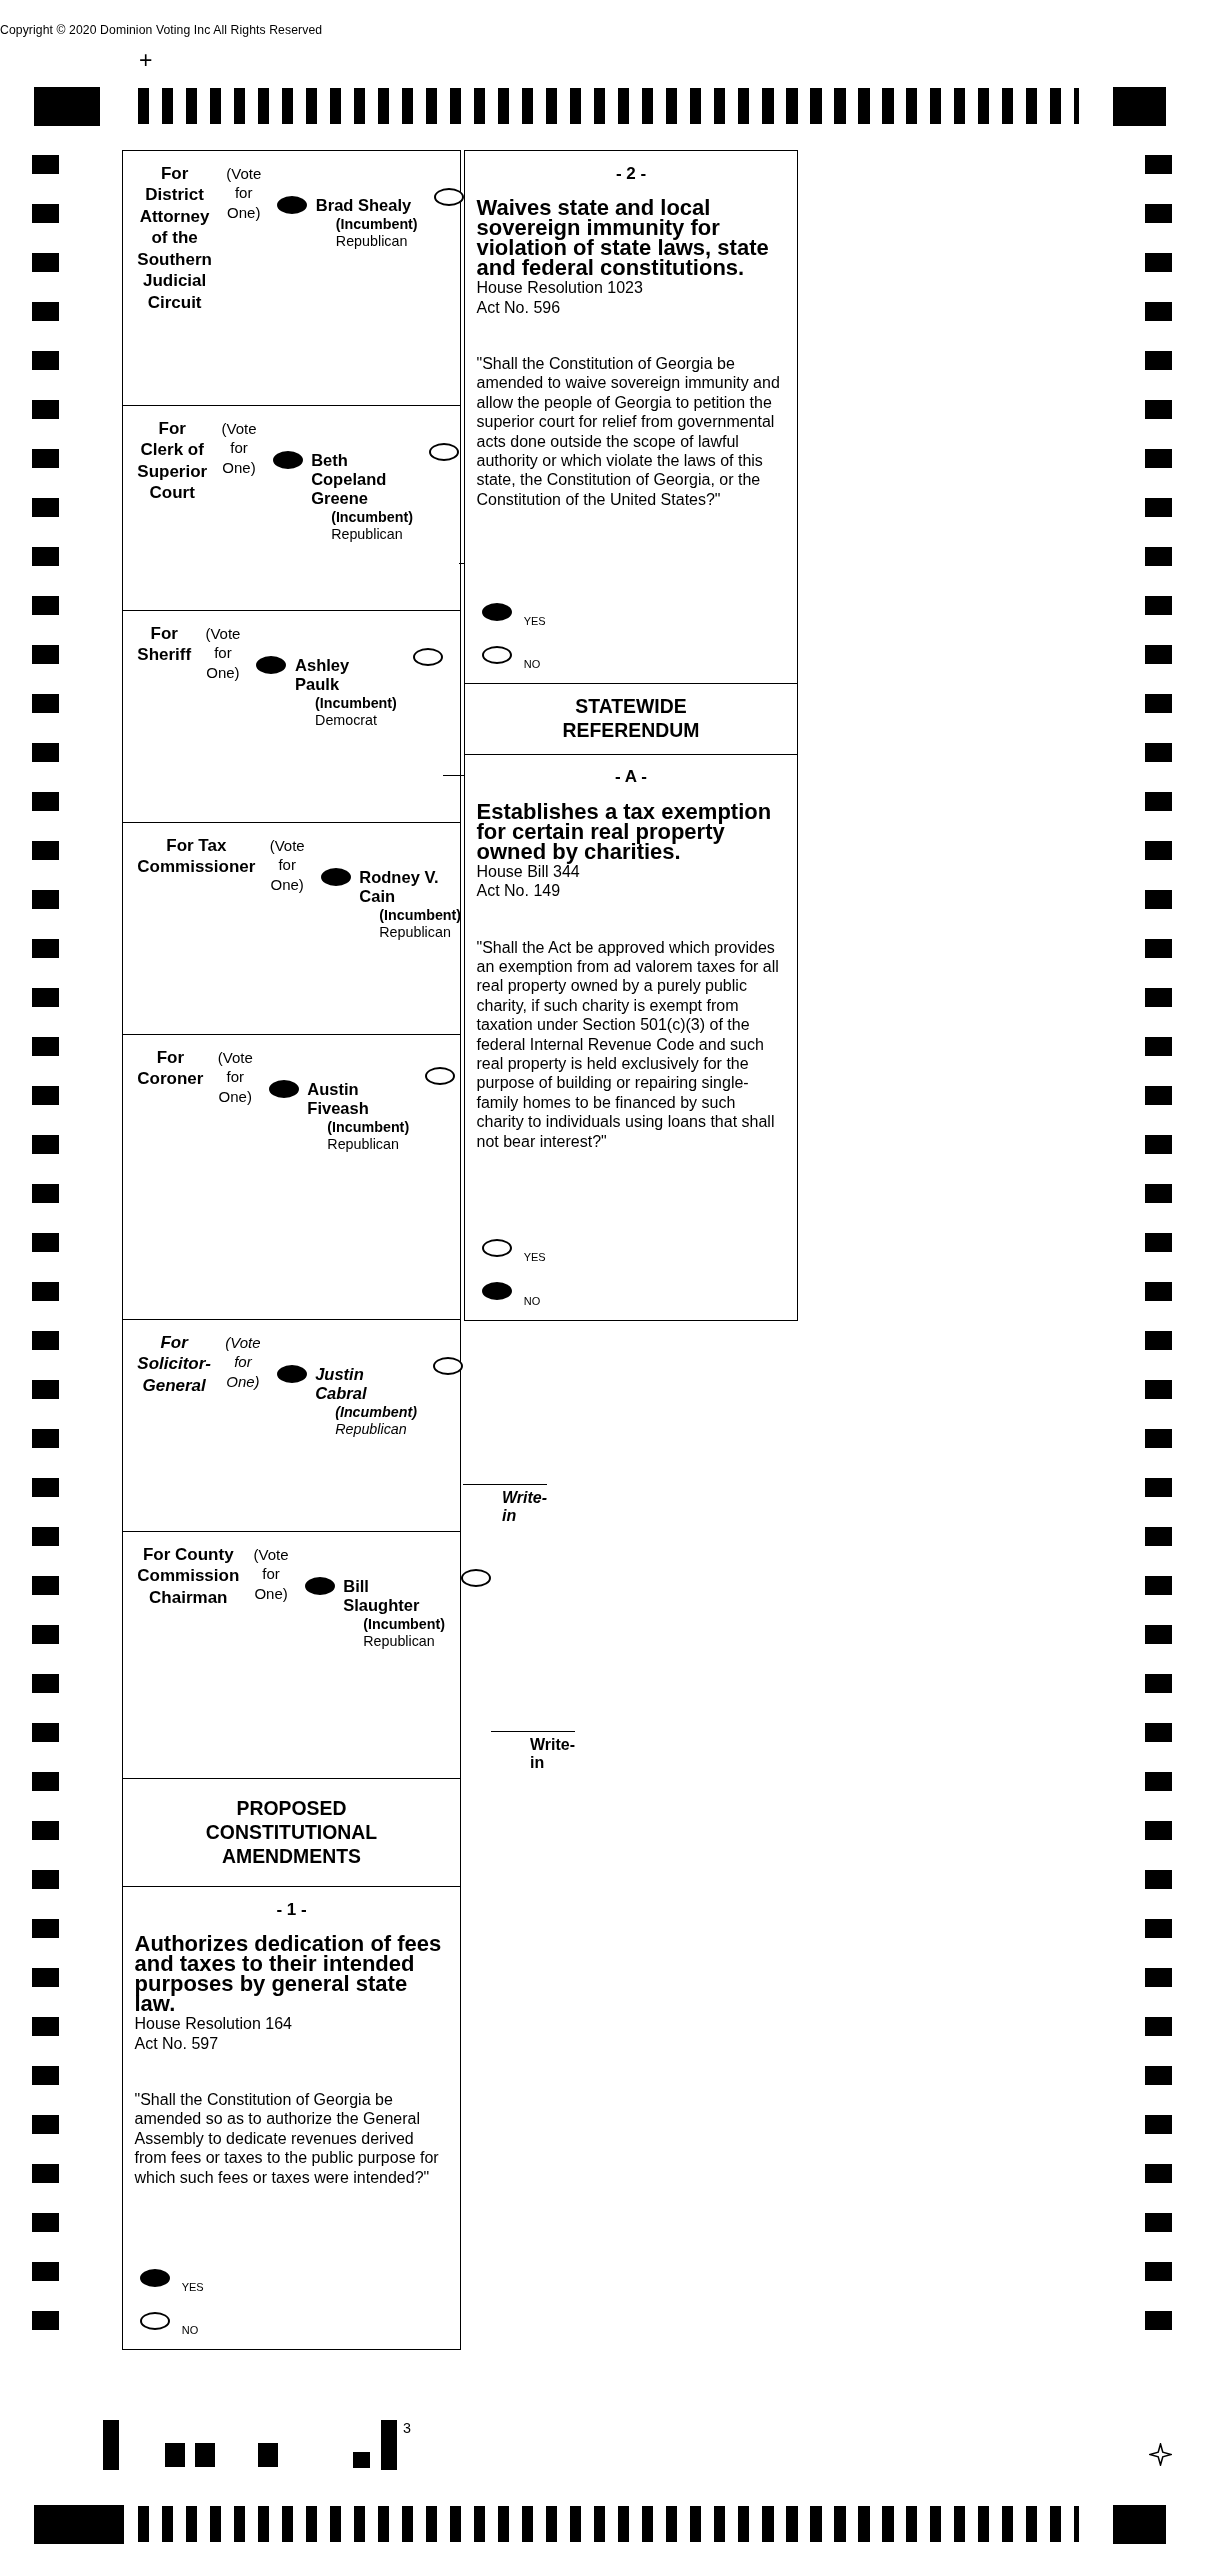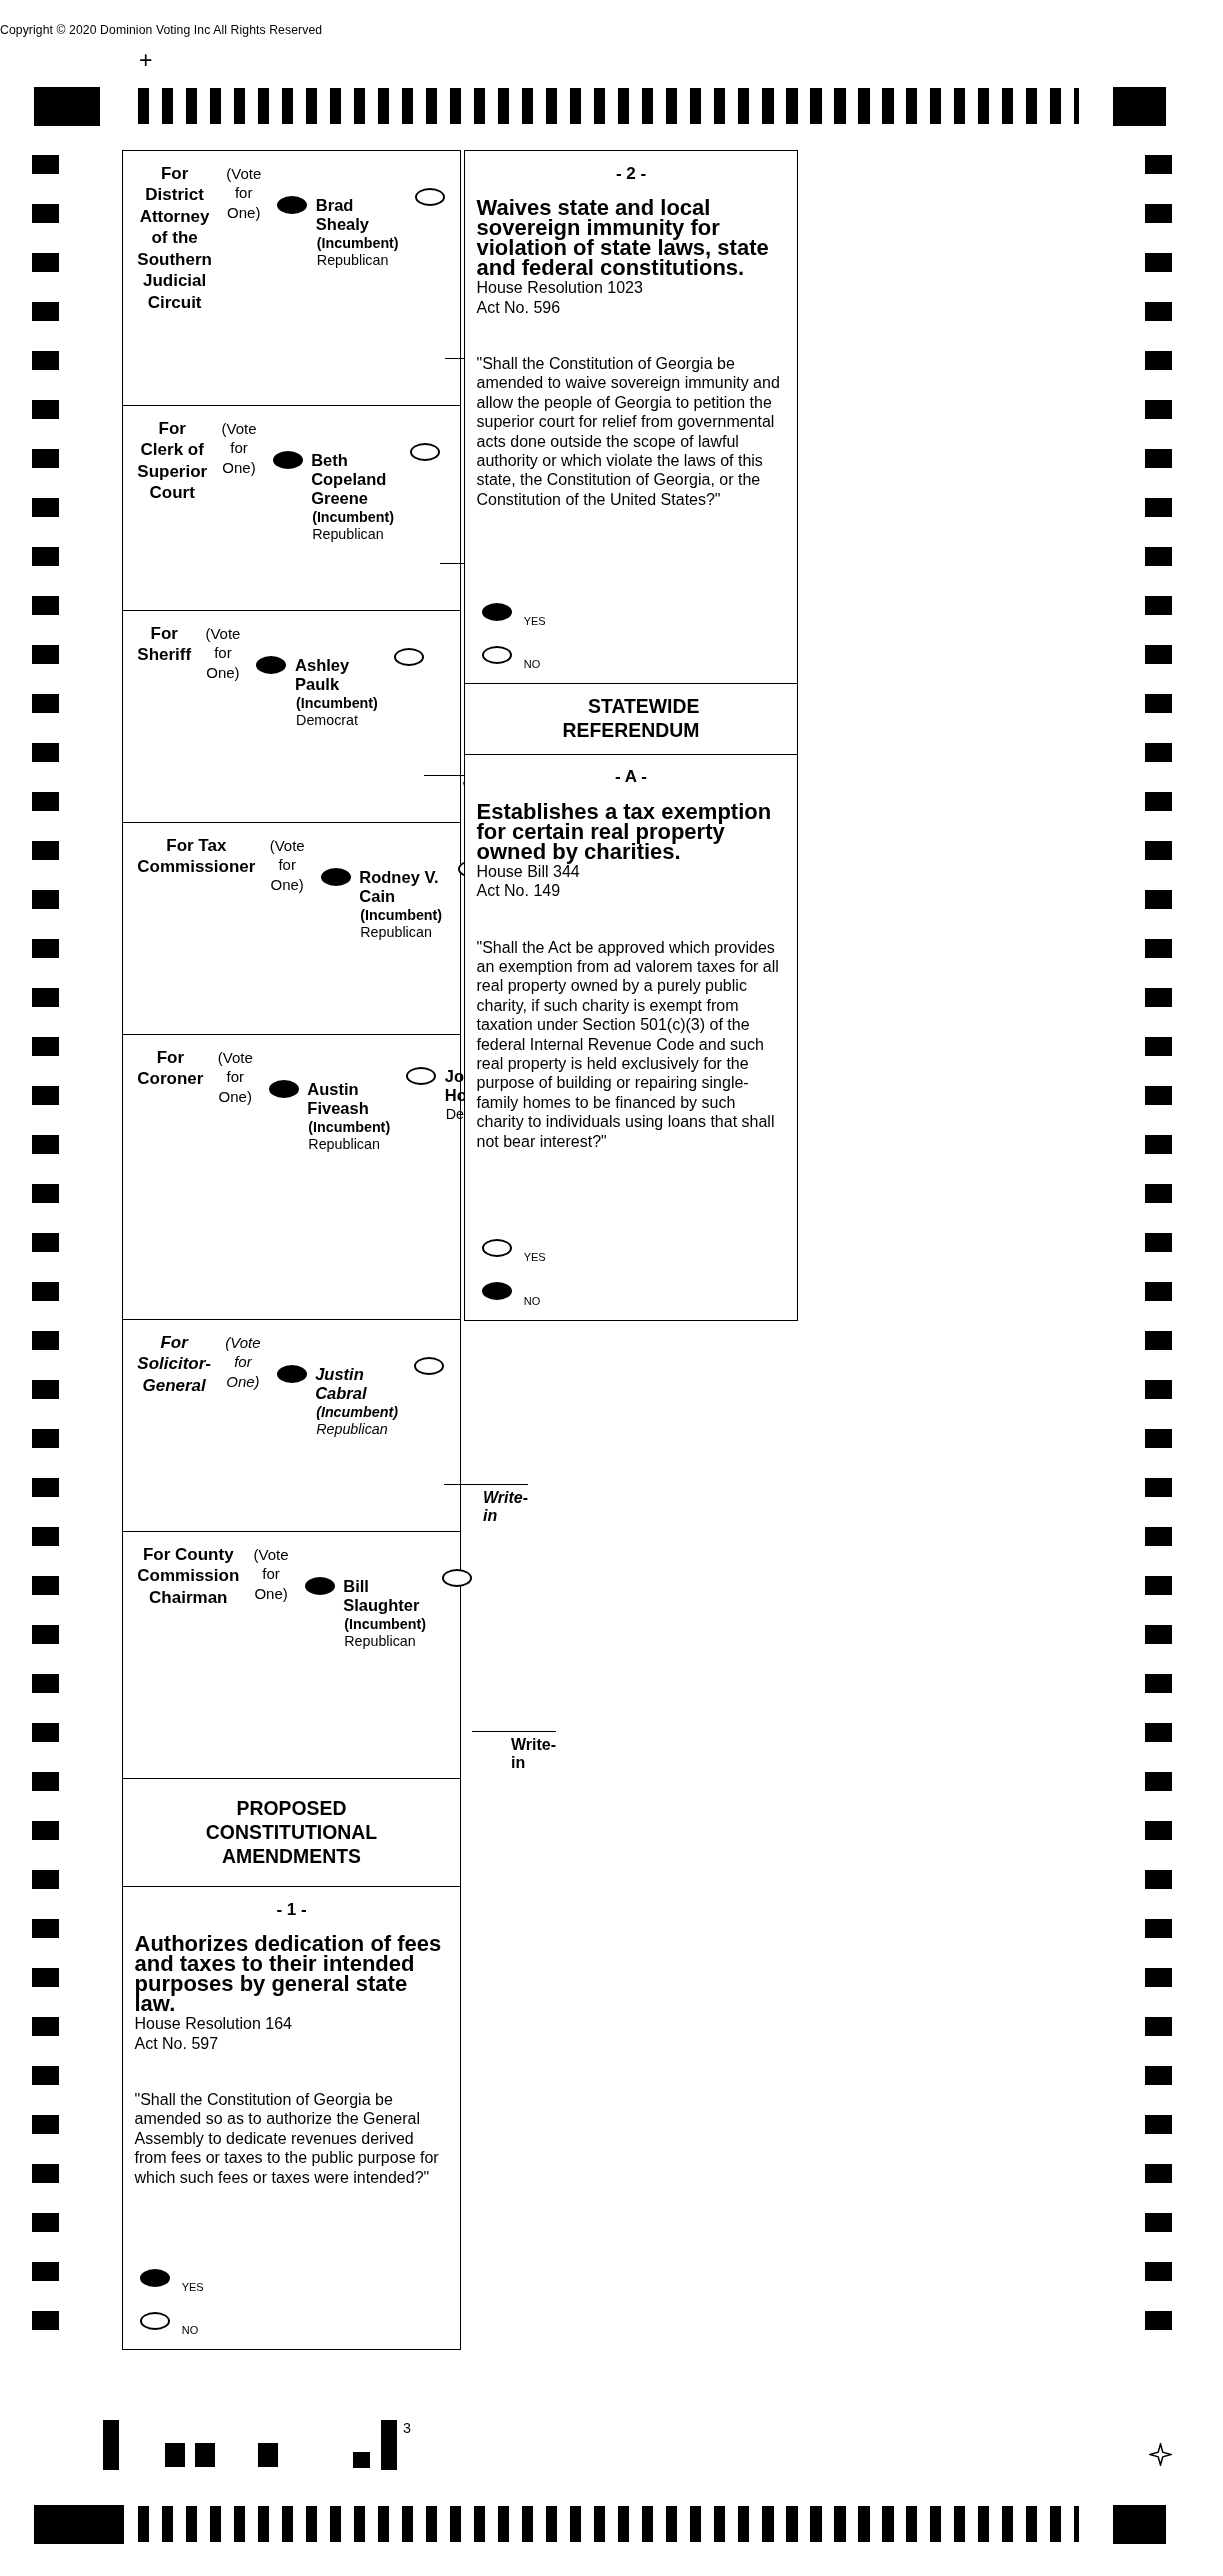--- a/index.html
+++ b/index.html
@@ -42,21 +42,21 @@
     white-space:pre-line; padding:0 14.3px; }
   .c-votefor { font-size:15px; line-height:19.4px; text-align:center; margin-top:1.4px; }
   .cand { display:flex; align-items:flex-start; margin-left:16px; }
   .first-cand { margin-top:33px; }
   .next-cand { margin-top:20px; }
   .oval { flex:0 0 auto; width:30px; height:18px; border:2.2px solid #000;
     border-radius:50%; background:#fff; margin-top:0.7px; }
   .oval.filled { background:#000; border-color:#000; }
   .cand-text { margin-left:8.6px; }
   .cand-name { font-weight:700; font-size:16.5px; line-height:19.4px; }
-  .cand-detail { font-size:14.3px; line-height:17px; margin-left:1px; margin-top:0.7px; }
+  .cand-detail { font-size:14.3px; line-height:17px; margin-left:20px; margin-top:0.7px; }
   .inc { font-weight:700; }
   .empty-oval-row { margin-top:24.4px; margin-bottom:16px; }
   .writein { border-top:1.4px solid #000; margin-top:auto; padding:3.6px 0 6.5px 39px; }
   .writein-label { font-weight:700; font-size:16px; }
 
   
   .section-header { display:flex; align-items:center; justify-content:center;
     font-weight:700; font-size:19.4px; line-height:24px; text-align:center;
     white-space:pre-line; padding:10px 0 11.5px; }
 
@@ -67,21 +67,21 @@
   .m-refs { font-size:16px; line-height:19.4px; }
   .m-question { margin-top:37px; font-size:16px; line-height:19.4px; }
   .choices { margin-top:auto; padding-top:32px; }
   .choice { display:flex; align-items:center; margin-left:5.7px; }
   .choice + .choice { margin-top:12.2px; }
   .choice-label { margin-left:11.5px; font-size:11px; font-weight:400;margin-top:19px; }
 
   
   .mh-c0 { min-height:255px; } .mh-c1 { min-height:205px; } .mh-c2 { min-height:212px; }
   .mh-c3 { min-height:212px; } .mh-c4 { min-height:285px; } .mh-c5 { min-height:212px;font-style:italic; }
-  .mh-c6 { min-height:247px; } .mh-h-am { min-height:108px; } .mh-h-ref { min-height:68px;text-align:right; }
+  .mh-c6 { min-height:247px; } .mh-h-am { min-height:108px; } .mh-h-ref { min-height:68px; }
   .mh-m0 { min-height:462px; } .mh-m1 { min-height:533px; } .mh-m2 { min-height:565px; }
 
   
   .turn-over { position:absolute; top:2415px; left:0; width:1147px; text-align:right;
     font-weight:700; font-size:21px; }
   .compass { position:absolute; left:1149px; top:2443px; }
   .code-marks .bar, .code-marks .csq { position:absolute; background:#000; }
   .bar-a { left:103px; top:2420px; width:16px; height:50px; }
   .csq-b { left:165px; top:2443px; width:20px; height:24.4px; }
   .csq-c { left:195px; top:2443px; width:20px; height:24.4px; }

